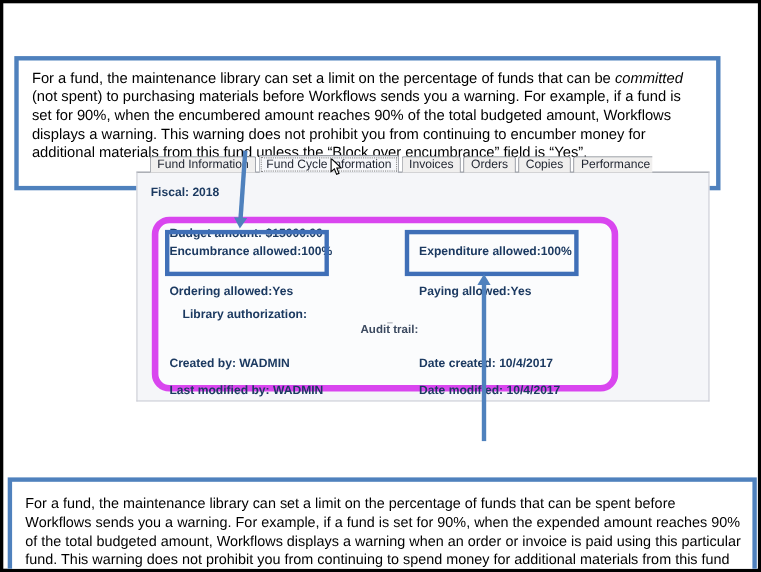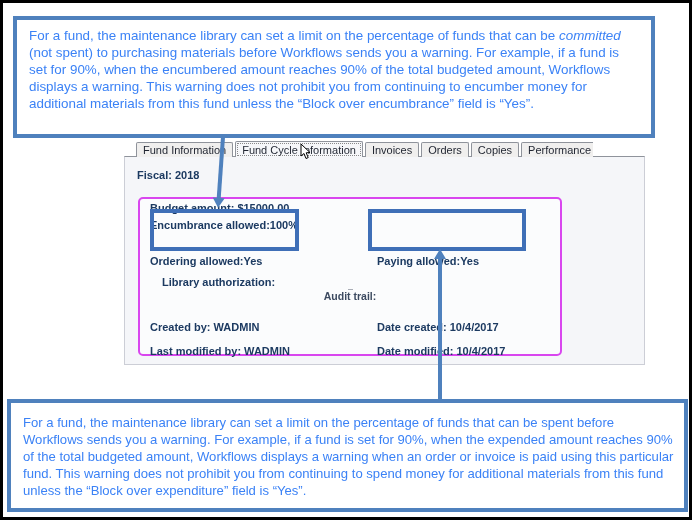--- a/index.html
+++ b/index.html
@@ -11,24 +11,25 @@
     background: #ffffff;
     font-family: "Liberation Sans", sans-serif;
     overflow: hidden;
   }
 
   
   .callout {
     position: absolute;
     background: #ffffff;
     border: 4px solid #4f81bd;
-    color: #3b82f6;
+    color: #000000;
     font-size: 13.4px;
     line-height: 17px;
     overflow: hidden;
+    margin-top: 35px;
   }
   #top-callout  { left: 10px; top: 13px;  width: 642px; height: 122px; padding: 7px 12px 8px 12px; }
   #bottom-callout { left: 4px; top: 396px; width: 681px; height: 113px; padding: 11px 10px 8px 12px; font-size: 13.1px; }
   .callout .em { font-style: italic; }
 
   
   #tab-strip {
     position: absolute;
     left: 133px; top: 137px;
     width: 457px; height: 17px;
@@ -74,22 +75,22 @@
     font-size: 11px;
     font-weight: 600;
     color: #1c3a61;
     white-space: nowrap;
   }
   #groupbox {
     position: absolute;
     left: 13px; top: 40px;
     width: 424px; height: 159px;
     background: #fbfcfd;
-    border: 2px solid #d946ef;
-    border-radius: 5px;
+    border: 6px solid #d946ef;
+    border-radius: 16px;
   }
   #audit-sep {
     position: absolute;
     left: 4px; top: 90px; width: 412px;
     display: flex; align-items: center;
     font-size: 10.5px; font-weight: 600; color: #3c4a60;
     white-space: nowrap;
     flex-direction: column;
   }
   #audit-sep .dash { width: 5px; height: 1px; background: #a9adb6; }
@@ -154,20 +155,21 @@
 
   <div id="panel">
     <div class="wf-text" style="left:12px; top:12px;">Fiscal: 2018</div>
 
     <div id="groupbox">
       <div class="wf-text" style="left:10px; top:3px;">Budget amount: $15000.00</div>
       <div class="wf-text" style="left:10px; top:20px;">Encumbrance allowed:100%</div>
       <div class="wf-text" style="left:10px; top:56px;">Ordering allowed:Yes</div>
       <div class="wf-text" style="left:10px; top:77px;margin-left:12px;">Library authorization:</div>
 
+      <div class="wf-text" style="left:237px; top:20px;">Expenditure allowed:100%</div>
       <div class="wf-text" style="left:237px; top:56px;">Paying allowed:Yes</div>
 
       <div id="audit-sep">
         <span class="dash"></span>
         <span class="lbl">Audit trail:</span>
         <span class="rule"></span>
       </div>
 
       <div class="wf-text" style="left:10px; top:122px;">Created by: WADMIN</div>
       <div class="wf-text" style="left:10px; top:146px;">Last modified by: WADMIN</div>

